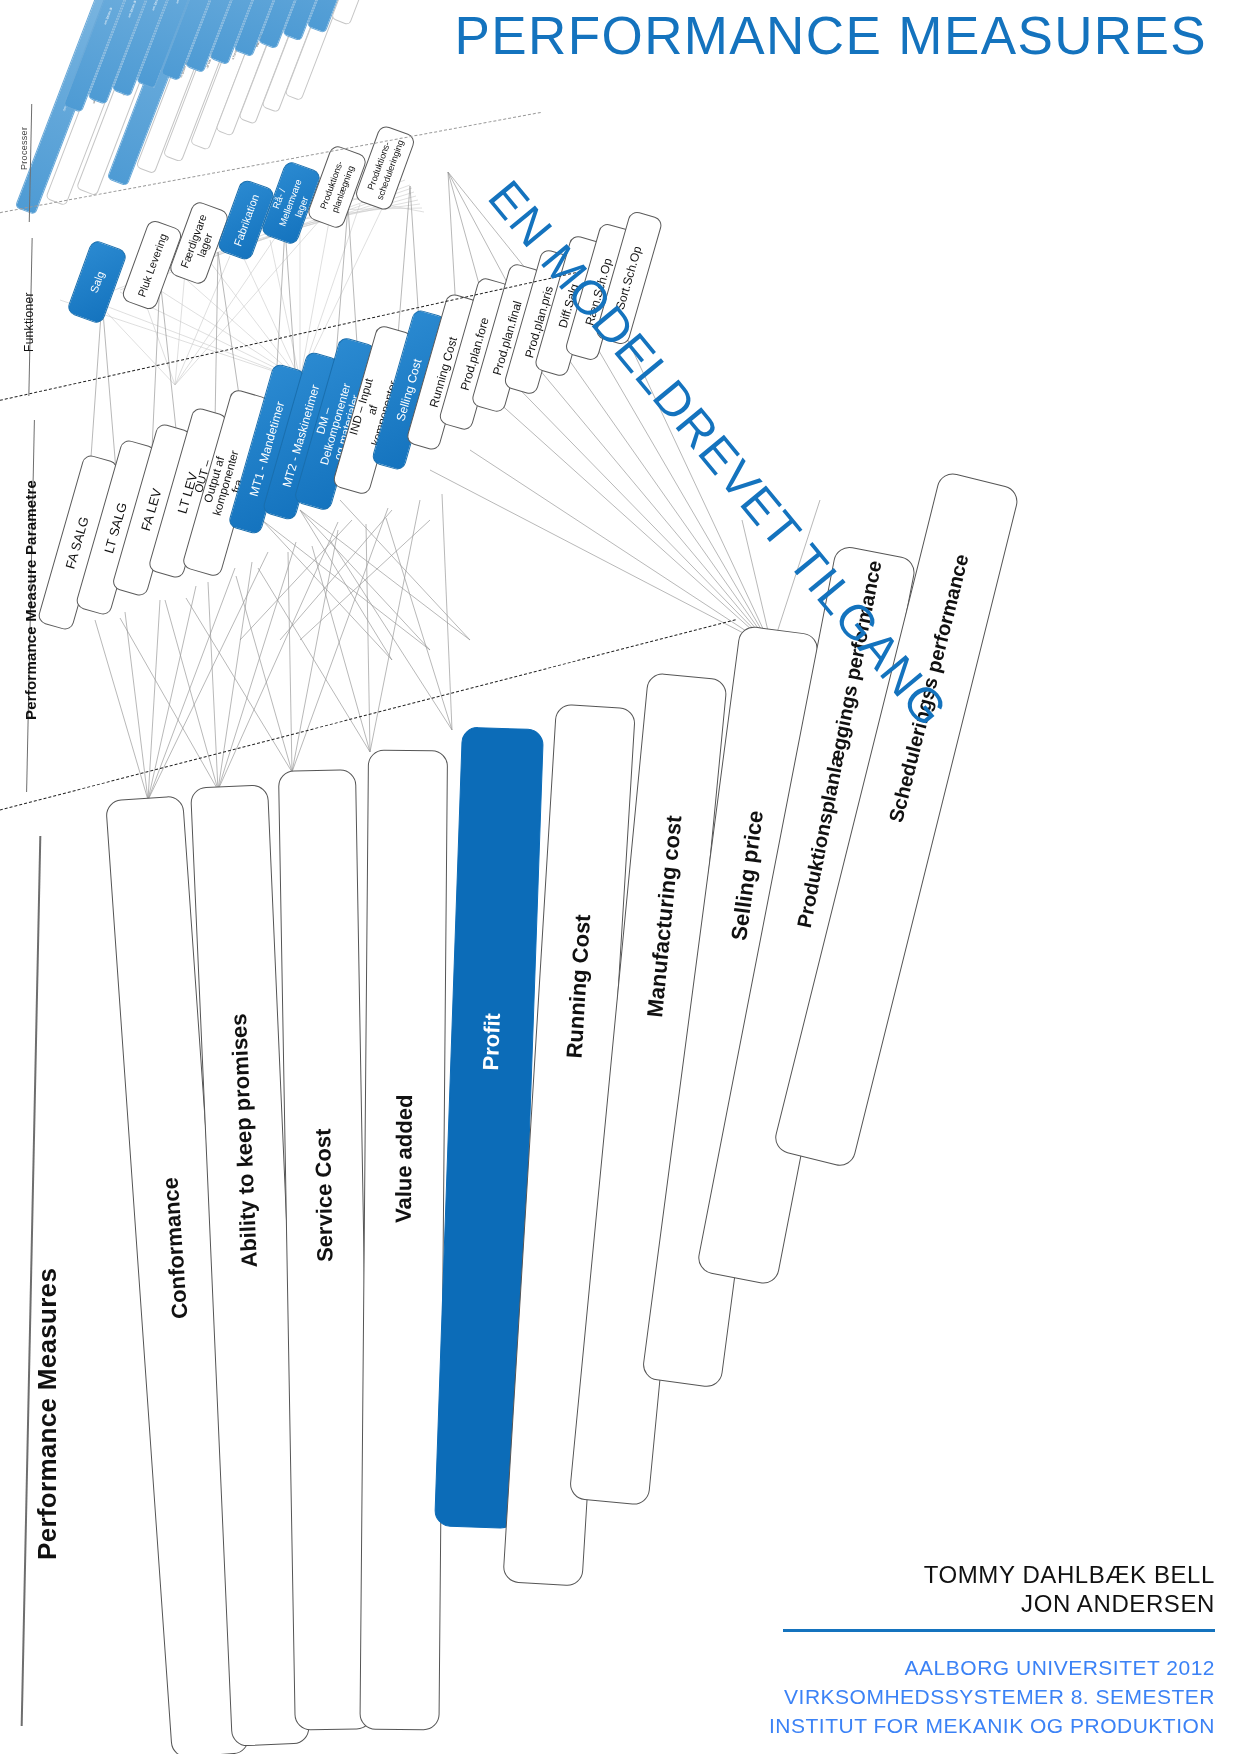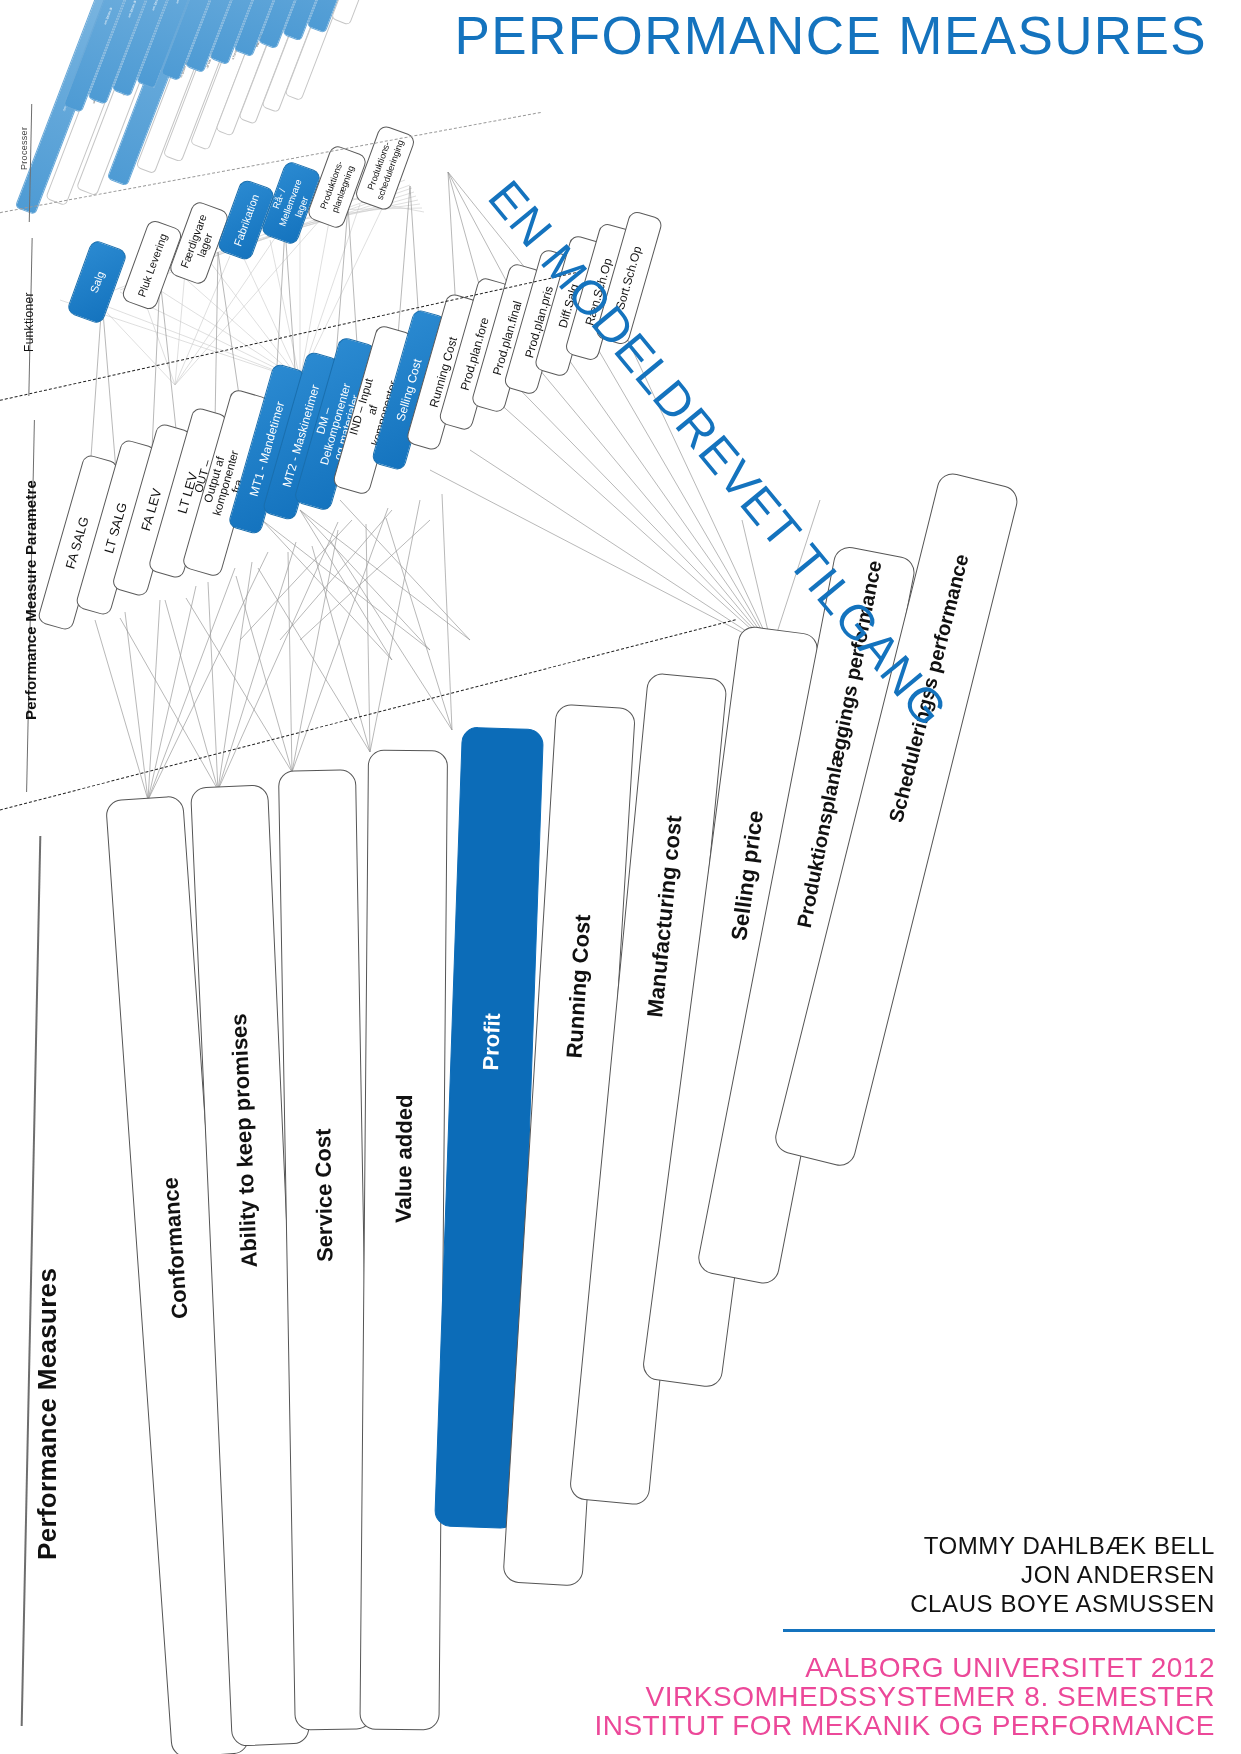--- a/index.html
+++ b/index.html
@@ -113,21 +113,21 @@
   
   svg.conn{position:absolute;left:0;top:0;width:1241px;height:1754px;overflow:visible;z-index:5;pointer-events:none;}
   svg.conn line, svg.conn path{stroke:#9a9a9a;stroke-width:.7px;fill:none;}
   svg.conn.faint line{stroke:#c9c9c9;stroke-width:.6px;}
 
   
   .credits{position:absolute;right:26px;bottom:108px;text-align:right;z-index:60;}
   .credit-name{font-size:24px;letter-spacing:.6px;line-height:29px;color:#111;white-space:nowrap;}
   .rule{height:3px;background:#1473BE;margin:11px 0 14px auto;width:432px;}
   .inst{position:absolute;right:26px;bottom:14px;text-align:right;z-index:60;}
-  .inst-line{font-size:28px;letter-spacing:.5px;line-height:29px;color:#ec4899;white-space:nowrap;margin-left:36px;}
+  .inst-line{font-size:21px;letter-spacing:.5px;line-height:29px;color:#3b82f6;white-space:nowrap;margin-left:36px;}
 </style>
 </head>
 <body>
 
 <div id="poster">
 
   <svg class="conn faint" viewBox="0 0 1241 1754">
     <g>
       <line x1="90" y1="300" x2="400" y2="175"></line>
         <line x1="120" y1="290" x2="405" y2="180"></line>
@@ -425,23 +425,22 @@
 
   <div class="title-block">
     <div class="title-line">PERFORMANCE MEASURES</div>
   </div>
 
   <div class="subtitle">EN MODELDREVET TILGANG</div>
 
   <div class="credits">
     <div class="credit-name">TOMMY DAHLBÆK BELL</div>
     <div class="credit-name">JON ANDERSEN</div>
-    <div class="credit-name">CLAUS BOYE ASMUSSEN</div>
     <div class="rule"></div>
   </div>
 
   <div class="inst">
     <div class="inst-line">AALBORG UNIVERSITET 2012</div>
     <div class="inst-line">VIRKSOMHEDSSYSTEMER 8. SEMESTER</div>
-    <div class="inst-line">INSTITUT FOR MEKANIK OG PERFORMANCE</div>
+    <div class="inst-line">INSTITUT FOR MEKANIK OG PRODUKTION</div>
   </div>
 
 </div>
 
 </body></html>

